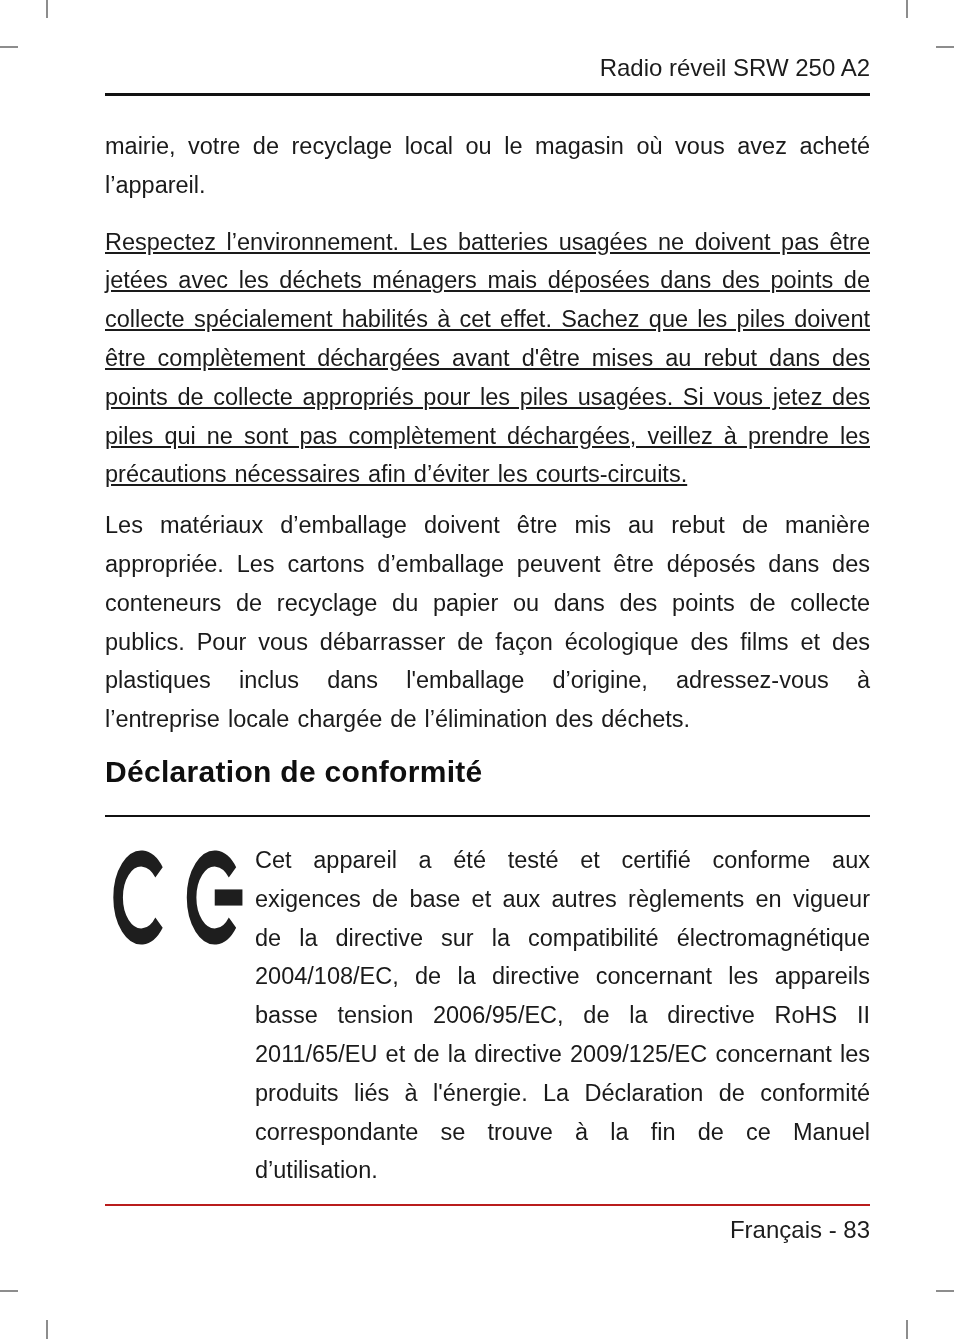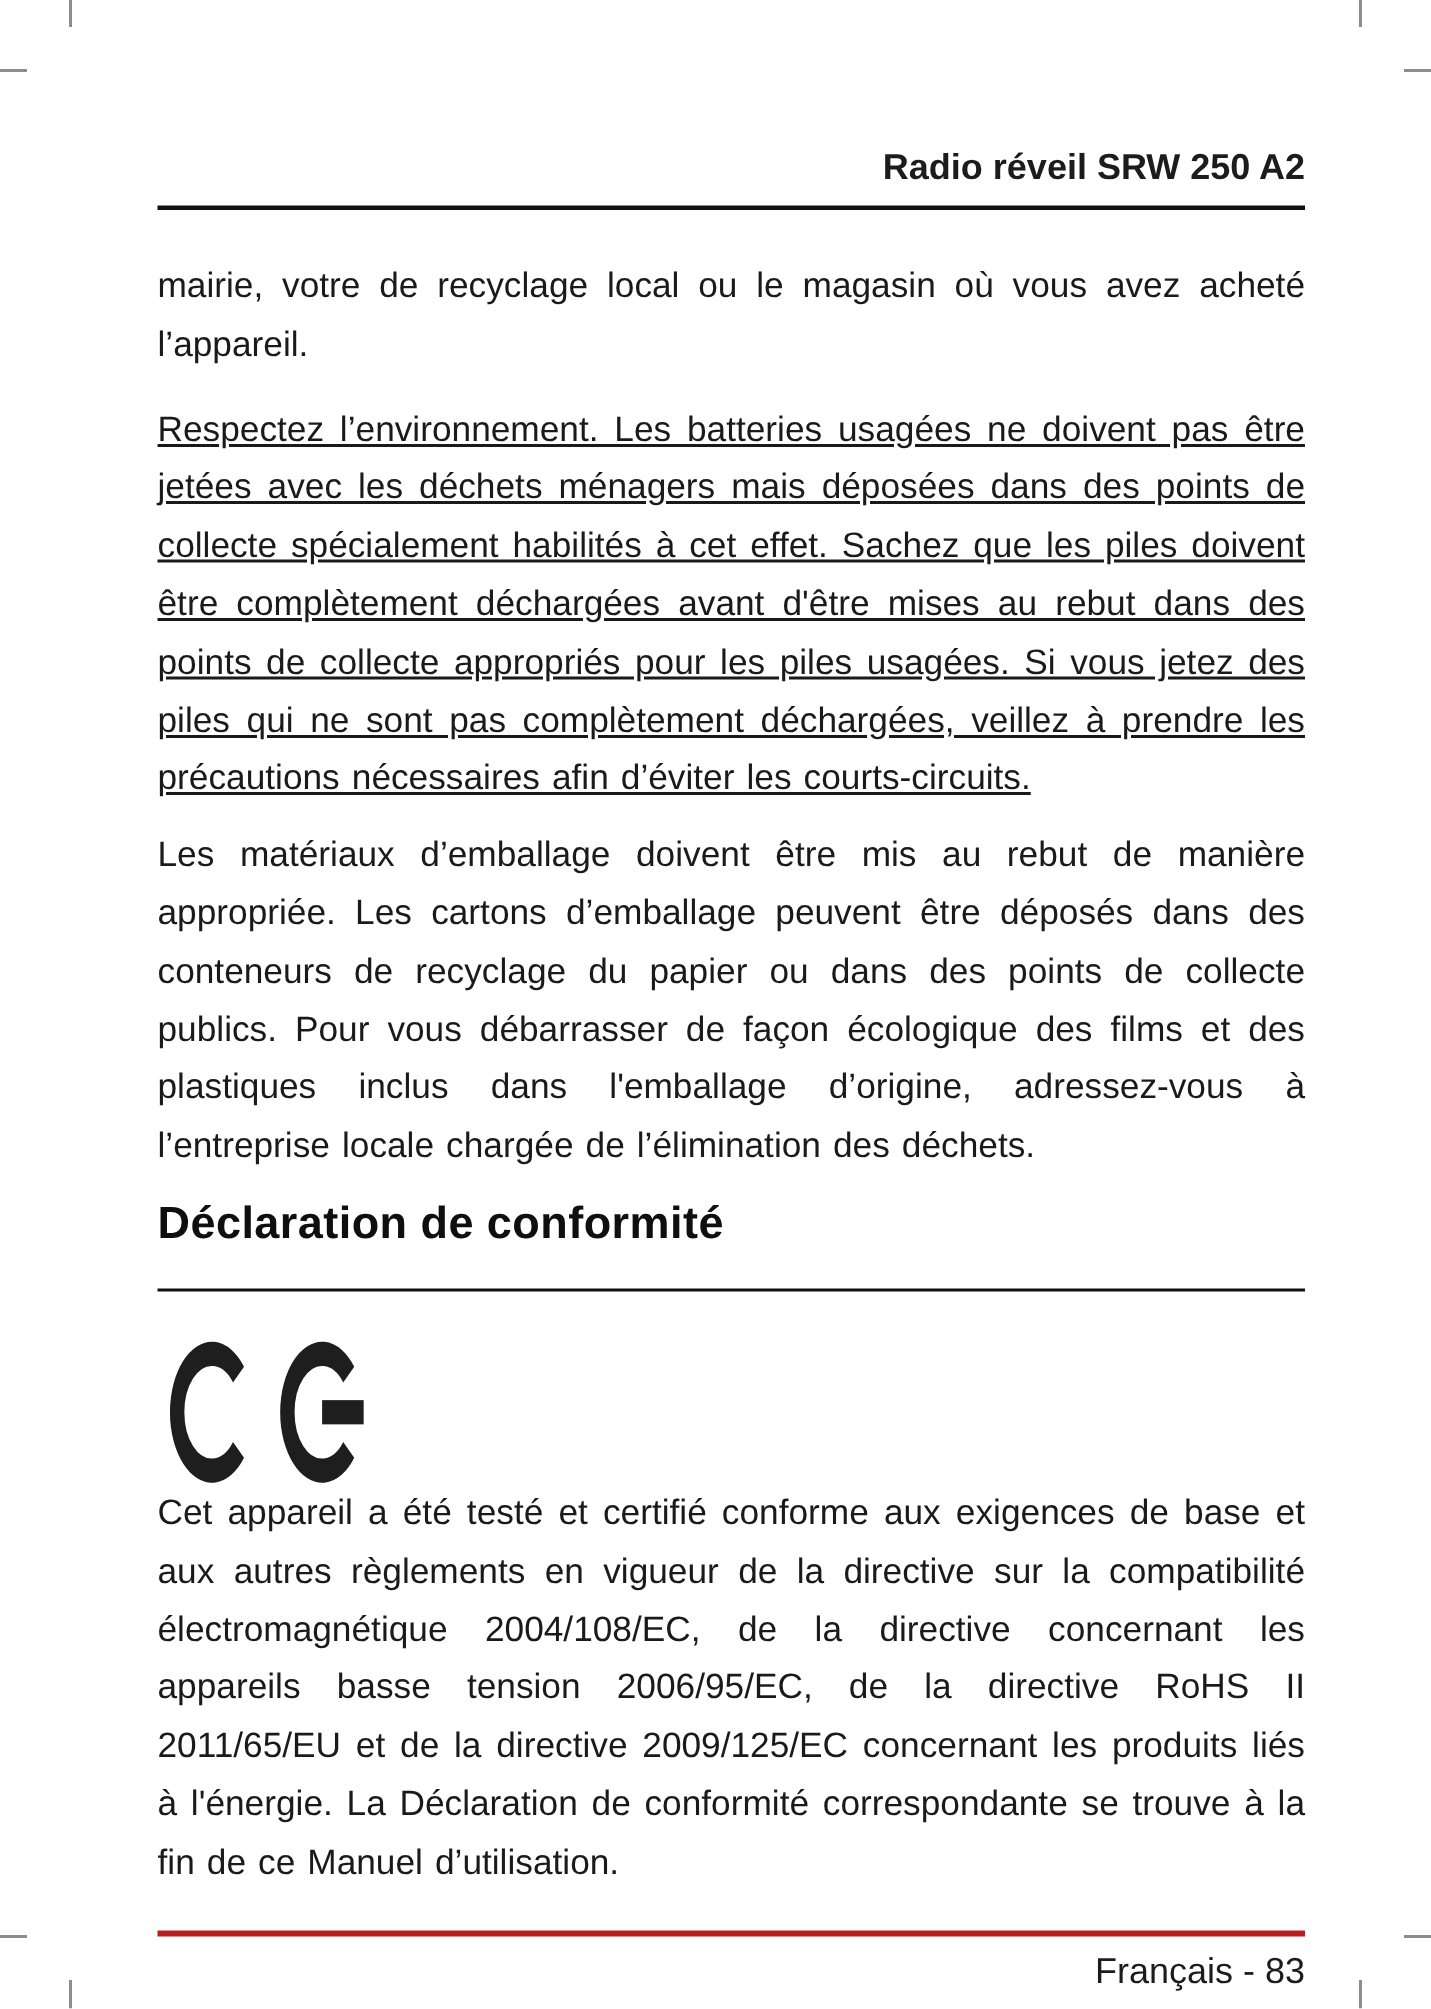--- a/index.html
+++ b/index.html
@@ -19,28 +19,27 @@
   .crop.tr-v { left:906px; top:0;      width:2px;  height:18px; }
   .crop.tr-h { left:936px; top:46px;   width:18px; height:2px;  }
   .crop.bl-h { left:0;     top:1290px; width:18px; height:2px;  }
   .crop.bl-v { left:46px;  top:1320px; width:2px;  height:19px; }
   .crop.br-h { left:936px; top:1290px; width:18px; height:2px;  }
   .crop.br-v { left:906px; top:1320px; width:2px;  height:19px; }
 
   .content { position:absolute; left:105px; top:0; width:765px; }
 
   .page-header {
-    padding-top:97px;
+    padding-top:53px;
     padding-bottom:11px;
     border-bottom:3px solid #111111;
     text-align:right;
     font-size:24px;
     line-height:29px;
     color:#1c1c1c;
-    font-weight:bold;
   }
 
   .para {
     font-size:23.5px;
     line-height:38.8px;
     text-align:justify;
     word-spacing:1.5px;
     color:#1a1a1a;
   }
   .p1 { margin-top:31px; }
@@ -51,35 +50,35 @@
     margin-top:12px;
     font-size:30px;
     line-height:42px;
     font-weight:bold;
     letter-spacing:0.3px;
     color:#0f0f0f;
     padding-bottom:22px;
     border-bottom:2px solid #111111;
   }
 
-  .ce-row { display:flex; margin-top:24px;flex-direction:column; }
+  .ce-row { display:flex; margin-top:24px; }
   .ce-logo-col { flex:none; width:150px; padding-left:8px; padding-top:9px; }
   .ce-logo-col svg { display:block; }
   .ce-text {
     flex:1;
     font-size:23.5px;
     line-height:38.8px;
     text-align:justify;
     word-spacing:1.5px;
     color:#1a1a1a;
   }
 
   .page-footer {
-    margin-top:26px;
-    border-top:4px solid #b91c1c;
+    margin-top:14px;
+    border-top:2px solid #b91c1c;
     padding-top:10px;
     text-align:right;
     font-size:24px;
     line-height:28px;
     color:#1c1c1c;
   }
 </style>
 </head>
 <body>
 

